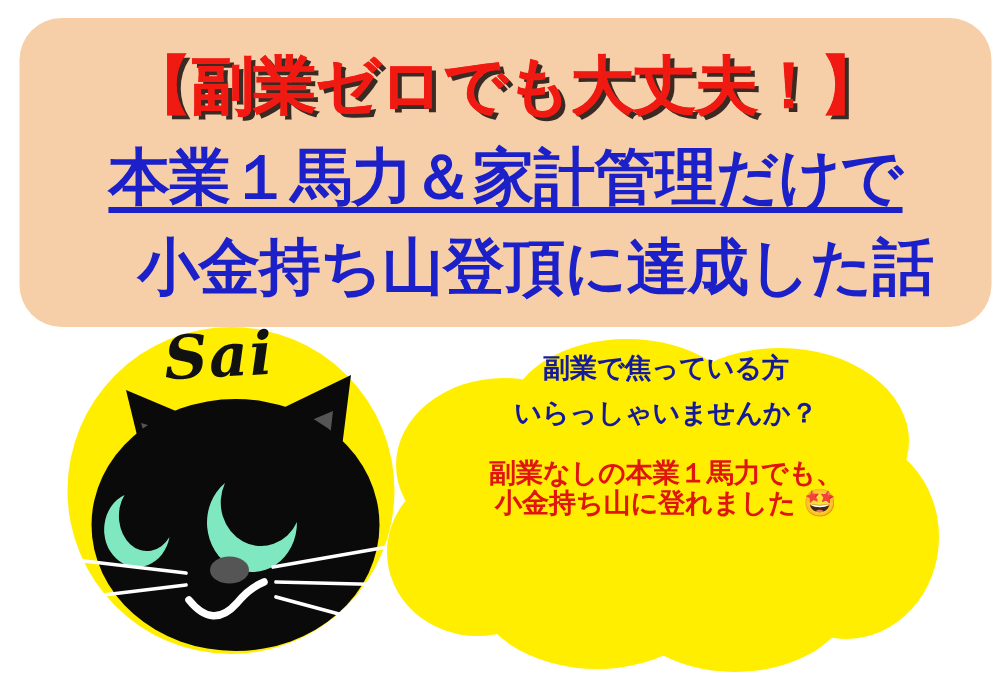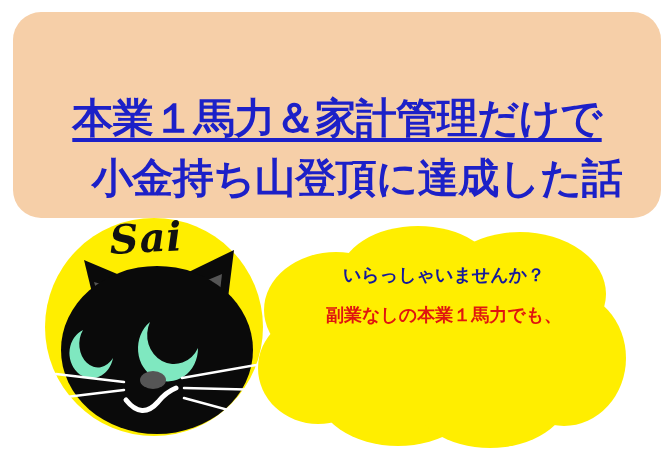--- a/index.html
+++ b/index.html
@@ -109,20 +109,21 @@
   .c4{top:108px;}
   .c5{top:139px;}
   .c6{top:169px;}
 </style>
 </head>
 <body>
 
 <div id="stage">
 
   <div class="banner">
+    <div class="hline hline1">【副業ゼロでも大丈夫！】</div>
     <div class="hline hline2">本業１馬力＆家計管理だけで</div>
     <div class="hline hline3">小金持ち山登頂に達成した話</div>
   </div>
 
   <div class="cat-circle"></div>
   <div class="sai">Sai</div>
 
   <svg class="cat-svg" viewBox="0 0 236 222">
 
     <g>
@@ -161,17 +162,19 @@
       <ellipse cx="262" cy="76" rx="86" ry="62"></ellipse>
       <ellipse cx="306" cy="140" rx="62" ry="68"></ellipse>
       <ellipse cx="60" cy="150" rx="60" ry="56"></ellipse>
       <ellipse cx="140" cy="172" rx="82" ry="56"></ellipse>
       <ellipse cx="232" cy="178" rx="78" ry="52"></ellipse>
       <rect x="40" y="60" width="286" height="118"></rect>
     </g>
   </svg>
 
   <div class="cloud-text">
+    <div class="cline c1 navy">副業で焦っている方</div>
     <div class="cline c2 navy">いらっしゃいませんか？</div>
     <div class="cline c3 red">副業なしの本業１馬力でも、</div>
+    <div class="cline c4 red">小金持ち山に登れました 🤩</div>
   </div>
 
 </div>
 
 </body></html>

